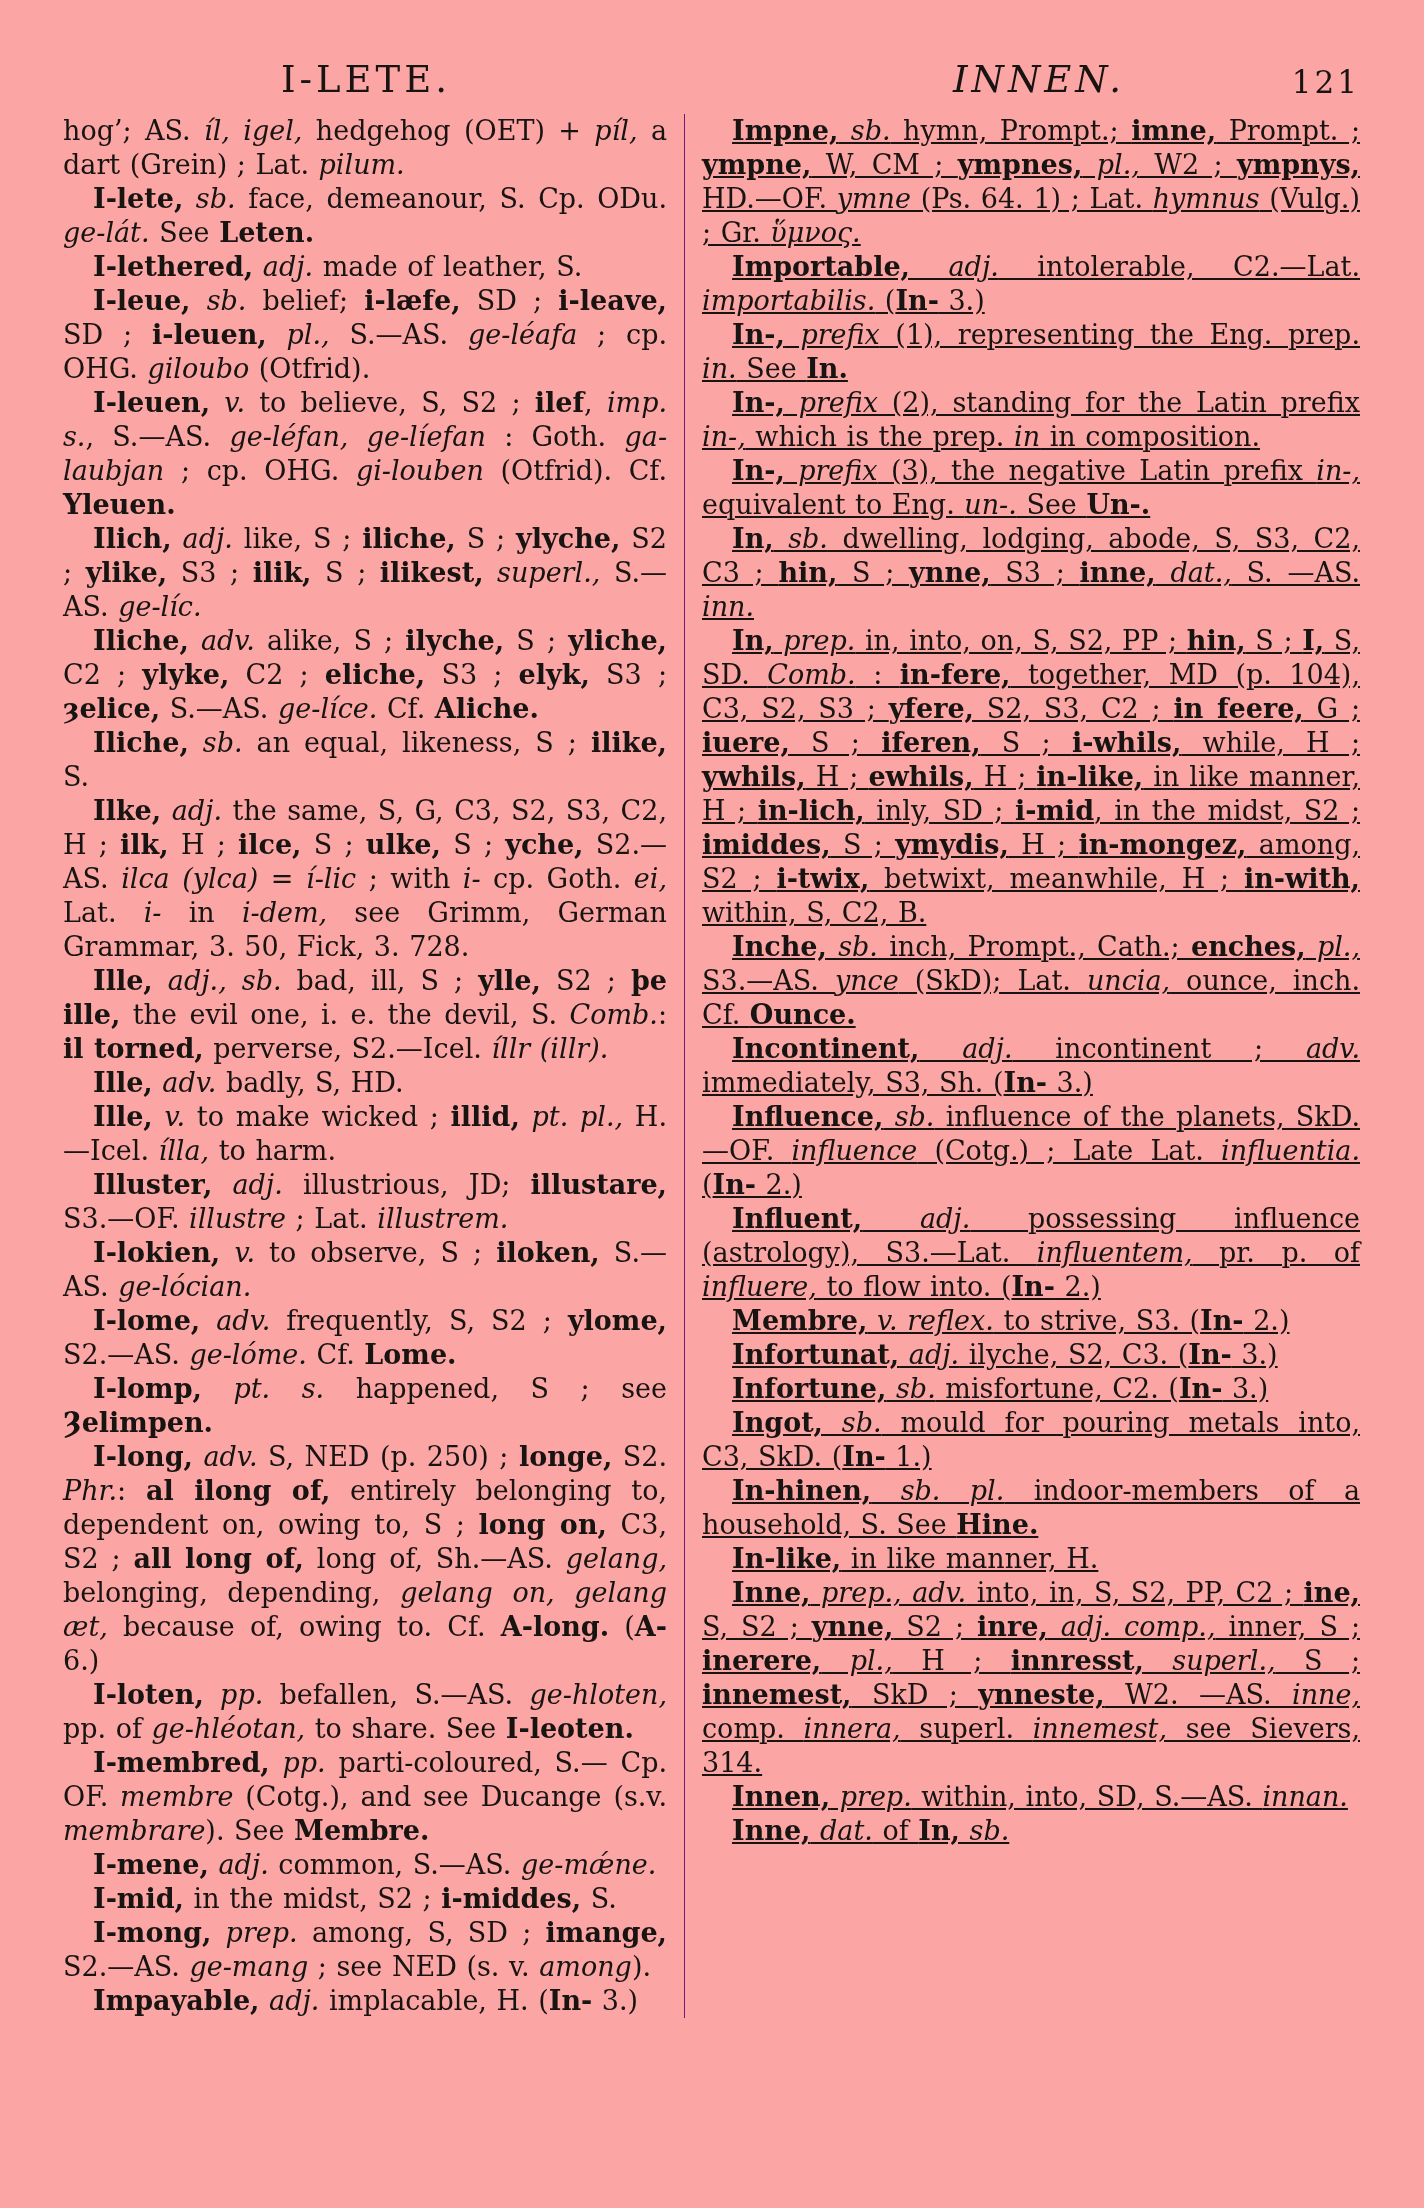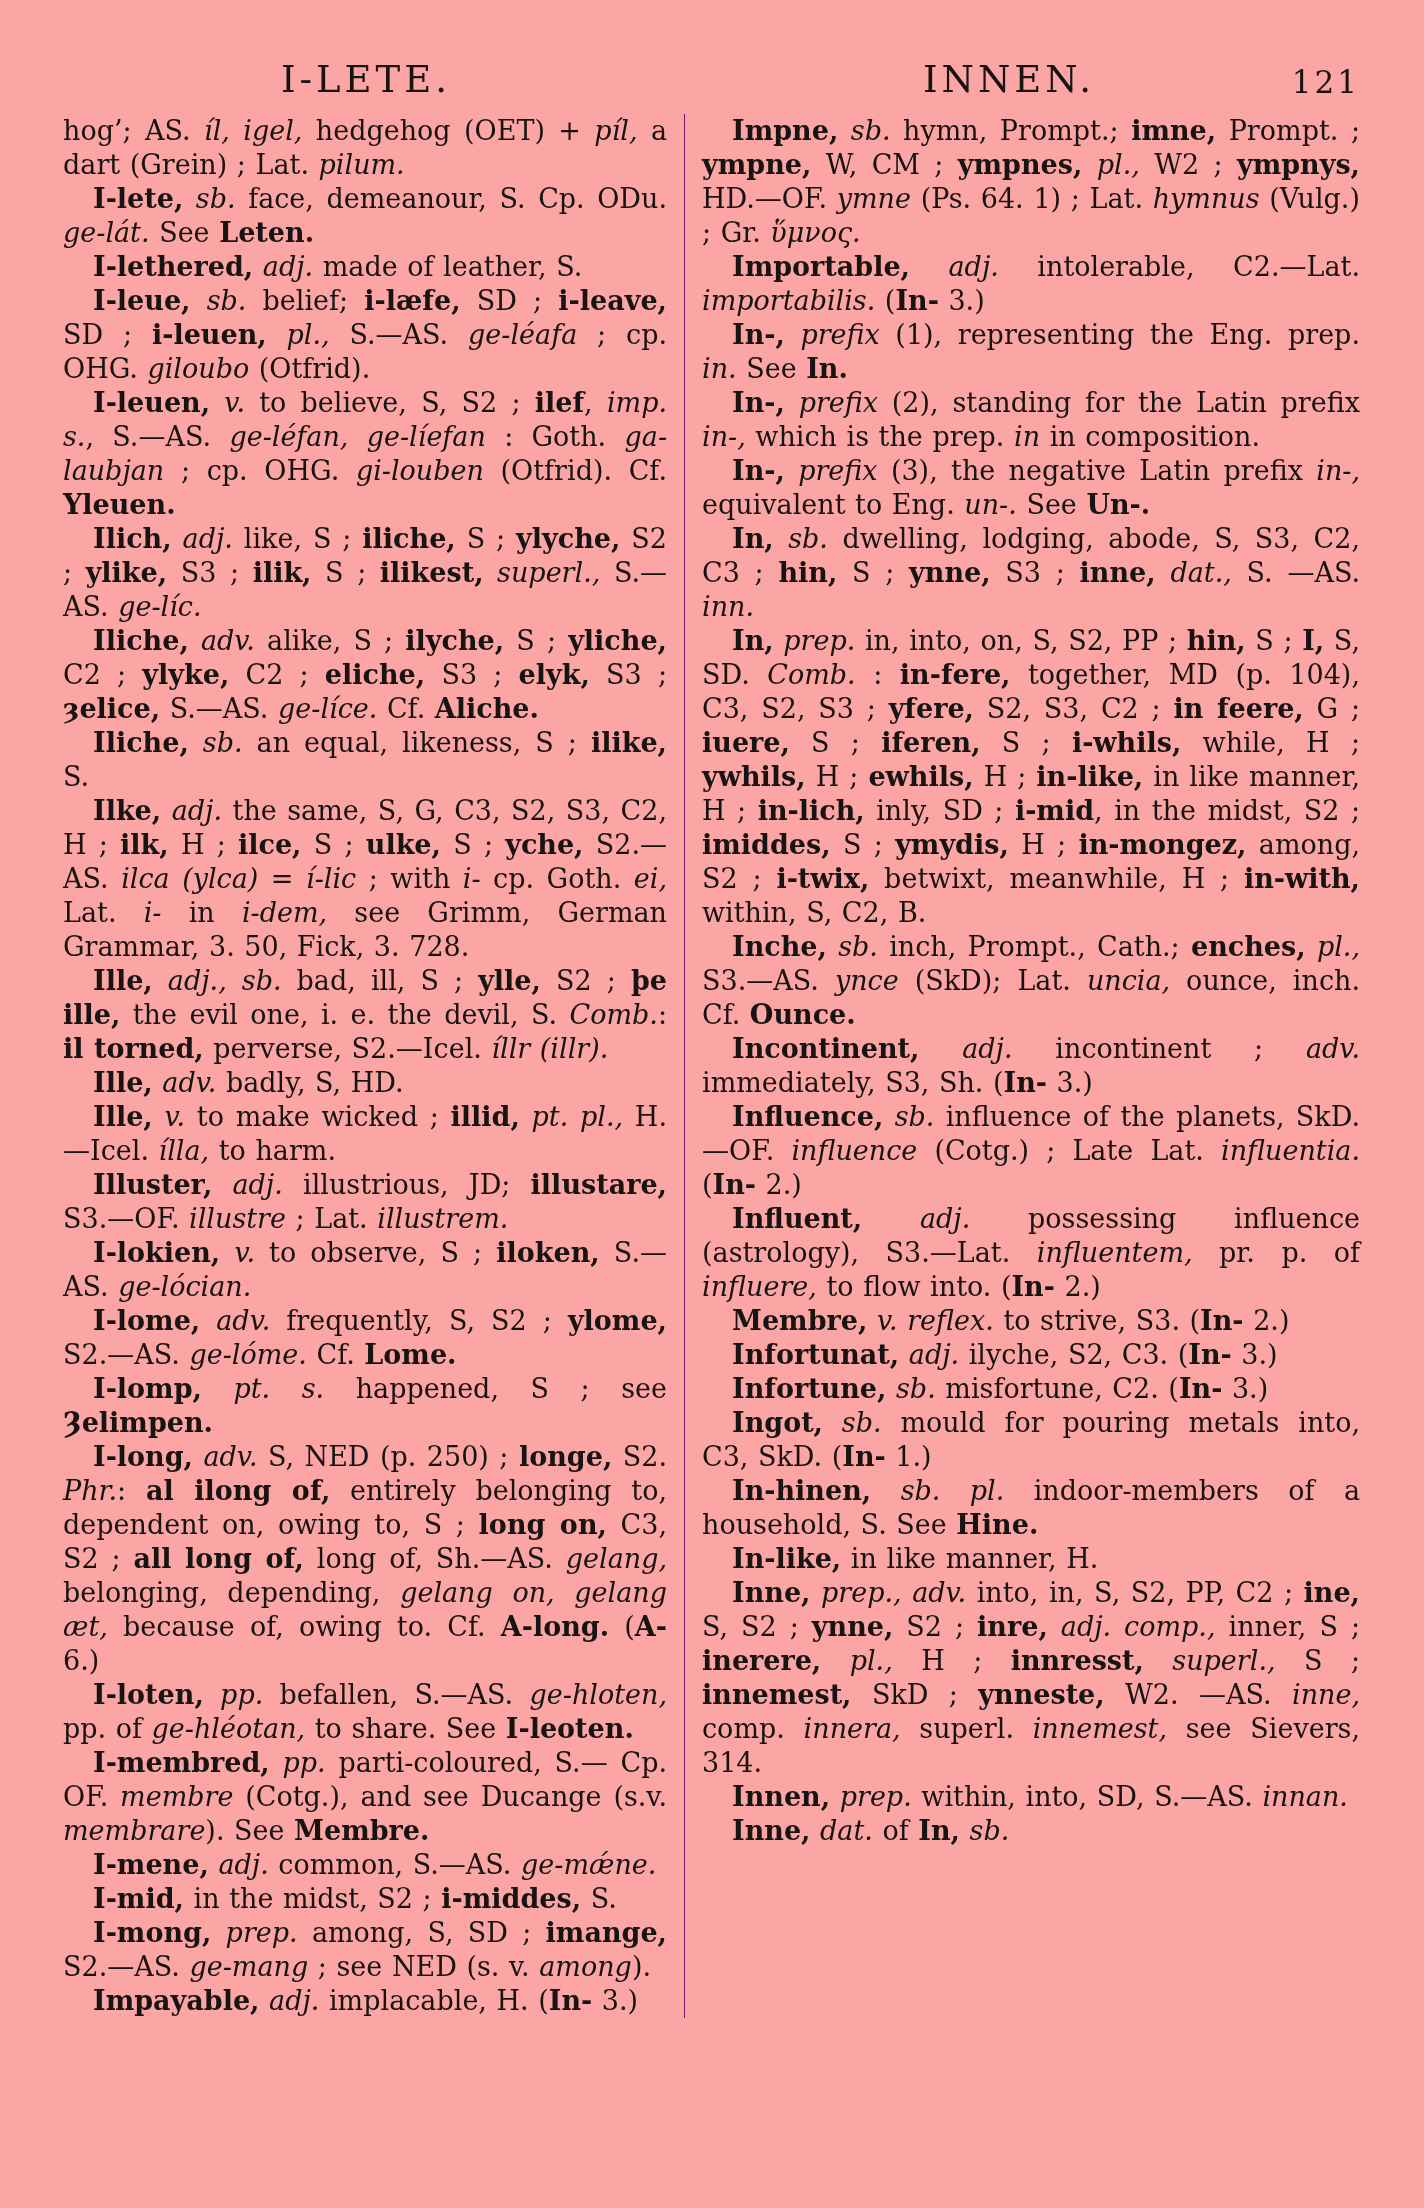--- a/index.html
+++ b/index.html
@@ -12,32 +12,32 @@
     font-family:"DejaVu Serif", serif;
     overflow:hidden;
   }
   .running-head {
     position:absolute; top:58px;
     font-size:37px; letter-spacing:4px;
     text-align:center;
     color:#171412;
   }
   .running-head.left  { left:63px;  width:606px; }
-  .running-head.right { left:709px; width:600px; }
+  .running-head.right { left:739px; width:600px;font-style:italic; }
   .page-number {
     position:absolute; top:64px; right:64px;
     font-size:31px; letter-spacing:3px;
   }
   .columns {
     position:absolute; top:114px; left:63px;
     display:flex; align-items:stretch;
   }
   .column { box-sizing:content-box; }
   .col-left  { width:604px; padding-right:17px; border-right:1px solid #701a75; min-height:1900px; }
-  .col-right { width:658px; padding-left:17px; }
+  .col-right { width:658px; padding-left:17px;text-decoration:underline; }
   p.entry {
     margin:0;
     font-size:27px;
     line-height:34px;
     text-align:justify;
     text-indent:30px;
     word-spacing:1px;
   }
   p.entry.cont { text-indent:0; }
   .b  { font-weight:bold; }

